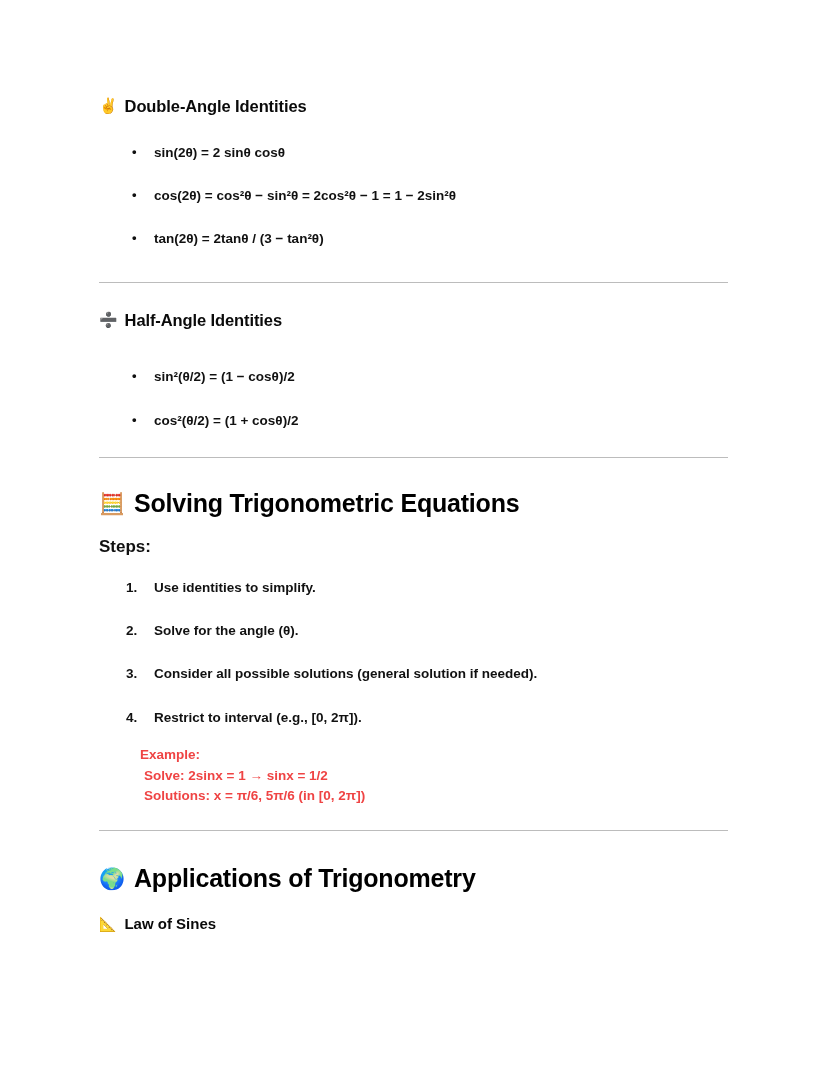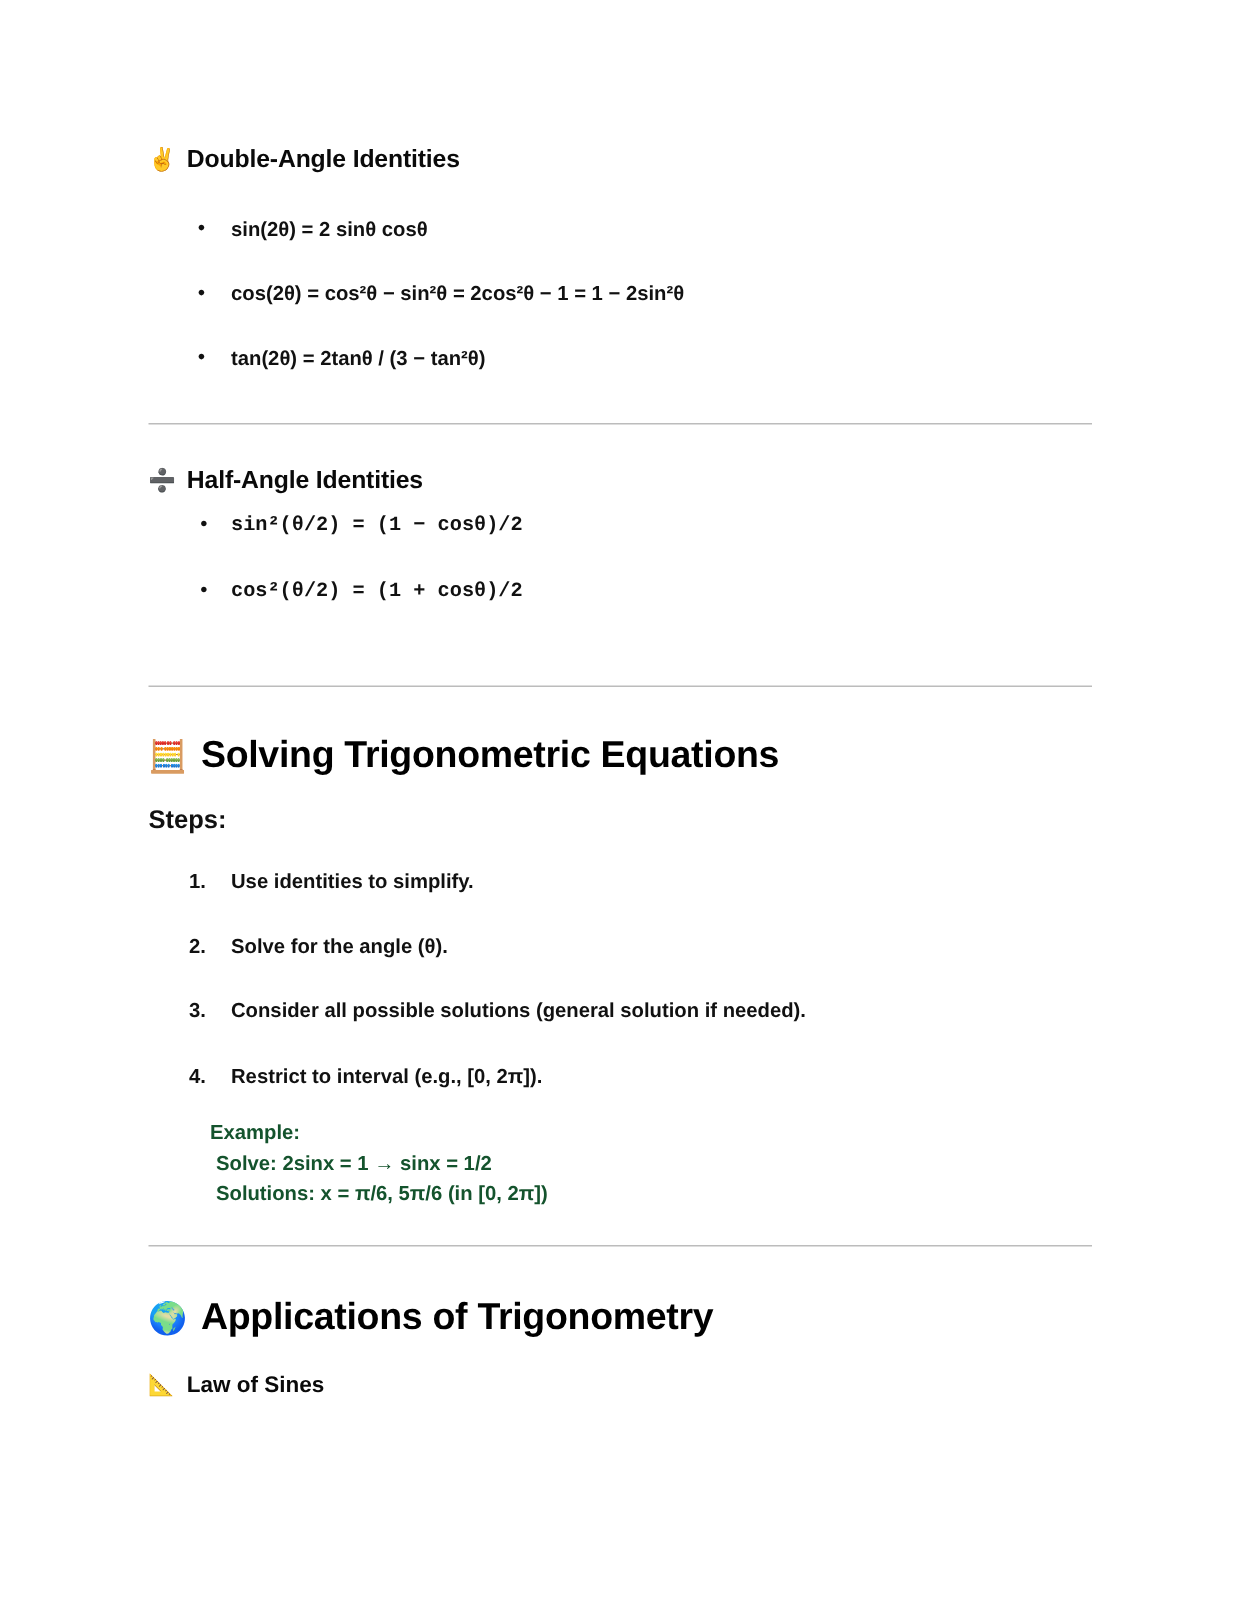--- a/index.html
+++ b/index.html
@@ -112,21 +112,21 @@
   
   .label-steps {
     font-size: 17px;
     font-weight: bold;
     color: #111111;
     margin: 0;
   }
   .example-block {
     font-size: 13.5px;
     font-weight: bold;
-    color: #14532d;
+    color: #ef4444;
     line-height: 1.53;
     padding-left: 41px;
   }
   .example-block .ex-title { padding-left: 0; }
   .example-block .ex-line  { padding-left: 4px; }
 
   hr.divider {
     border: 0;
     border-top: 1px solid #bcbcbc;
     margin: 0;
@@ -154,21 +154,21 @@
       <li style="margin-top:25px;">tan(2θ) = 2tanθ / (3 − tan²θ)</li>
     </ul>
 
     <hr class="divider abs" style="left:0; top:282px;">
 
     <h3 class="h3 abs" style="left:0; top:310px;">
       <span class="emoji">➗</span>
       <span>Half-Angle Identities</span>
     </h3>
 
-    <ul class="bullets abs" style="left:0; top:336px;font-family:Liberation Mono, monospace;">
+    <ul class="bullets abs" style="left:0; top:362px;">
       <li>sin²(θ/2) = (1 − cosθ)/2</li>
       <li style="margin-top:26px;">cos²(θ/2) = (1 + cosθ)/2</li>
     </ul>
 
     <hr class="divider abs" style="left:0; top:457px;">
 
     <h2 class="h2 abs" style="left:0; top:488px;">
       <span class="emoji">🧮</span>
       <span>Solving Trigonometric Equations</span>
     </h2>

